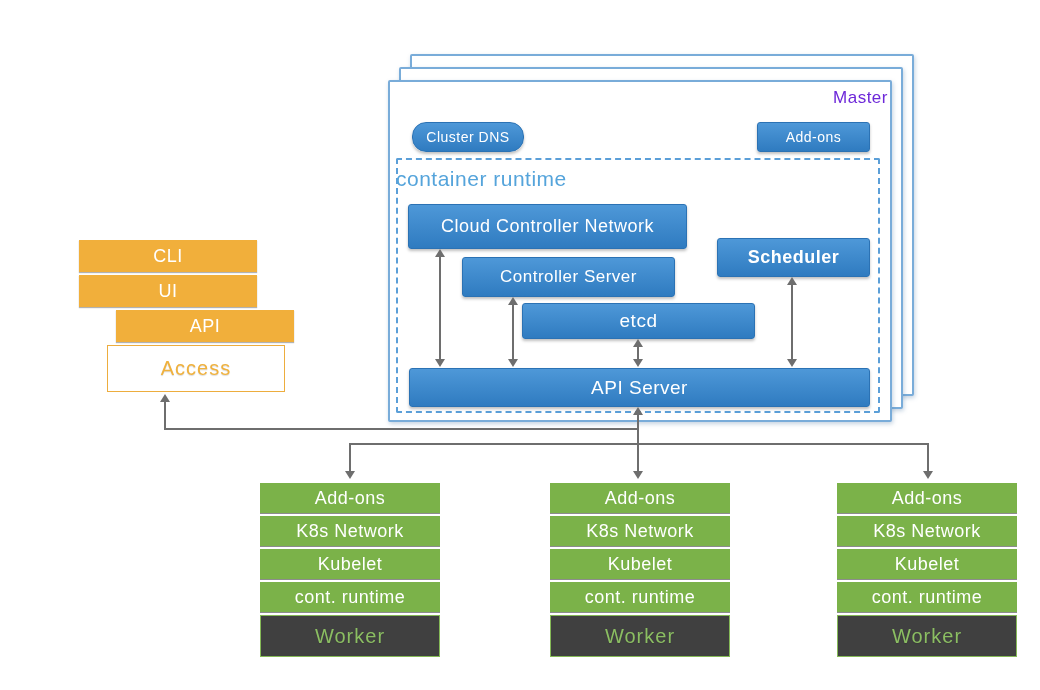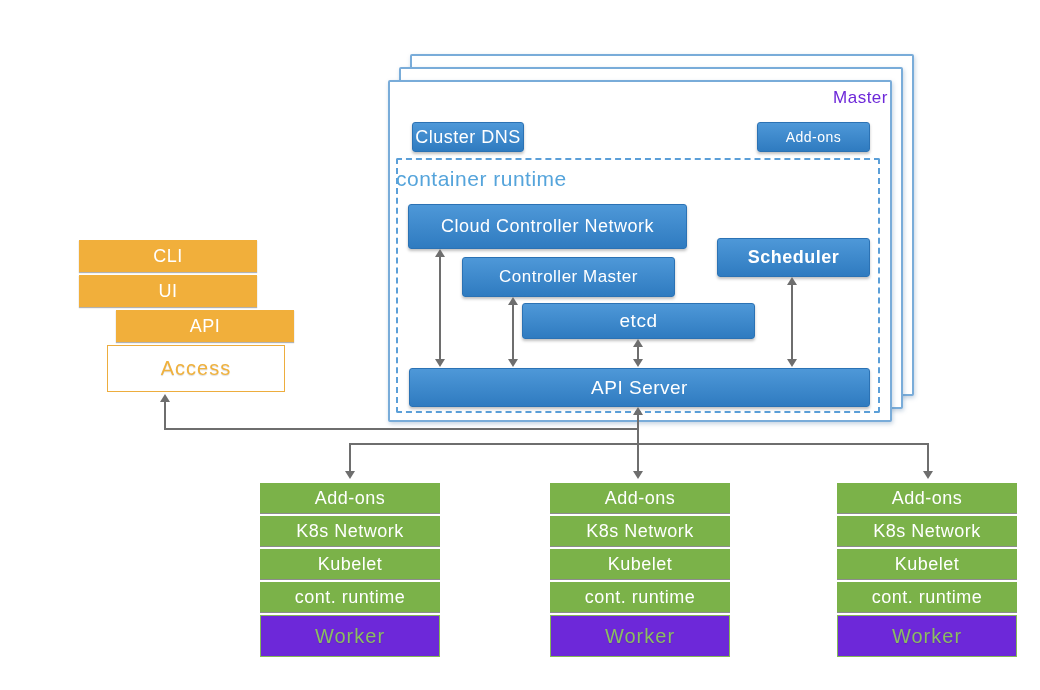--- a/index.html
+++ b/index.html
@@ -50,21 +50,21 @@
   }
 
   
   .green-row {
     position:absolute; display:flex; align-items:center; justify-content:center;
     background:#7BB249; color:#ffffff; font-size:18px; letter-spacing:0.5px;
     box-shadow:0 1px 0 #8C8C8C;
   }
   .worker-box {
     position:absolute; display:flex; align-items:center; justify-content:center;
-    background:#6d28d9; border:1px solid #85B957;
+    background:#404040; border:1px solid #85B957;
     color:#8BBE62; font-size:20px; letter-spacing:1px;
     text-shadow:0 1px 1px rgba(0,0,0,0.12);
   }
 
   
   .vline { position:absolute; width:2px; background:#6E6E6E; }
   .hline { position:absolute; height:2px; background:#6E6E6E; }
   .arr-up {
     position:absolute; width:0; height:0;
     border-left:5px solid transparent; border-right:5px solid transparent;
@@ -80,28 +80,28 @@
 <body>
 
 <div class="canvas">
 
   <div class="master-layer" style="left:410px; top:54px; width:500px; height:338px;"></div>
   <div class="master-layer" style="left:399px; top:67px; width:500px; height:338px;"></div>
   <div class="master-layer" style="left:388px; top:80px; width:500px; height:338px;"></div>
 
   <div class="master-title" style="left:388px; top:88px; width:500px;">Master</div>
 
-  <div class="bluebox" style="left:412px; top:122px; width:110px; height:28px; font-size:18px;">Cluster DNS</div>
+  <div class="bluebox" style="left:412px; top:122px; width:110px; height:28px; font-size:14px;border-radius:14px;">Cluster DNS</div>
   <div class="bluebox" style="left:757px; top:122px; width:111px; height:28px; font-size:14px;">Add-ons</div>
 
   <div class="dashed-box" style="left:396px; top:158px; width:480px; height:251px;"></div>
   <div class="runtime-title" style="left:396px; top:167px; width:484px;">container runtime</div>
 
   <div class="bluebox" style="left:408px; top:204px; width:277px; height:43px; font-size:18px;">Cloud Controller Network</div>
-  <div class="bluebox" style="left:462px; top:257px; width:211px; height:38px; font-size:17px;">Controller Master</div>
+  <div class="bluebox" style="left:462px; top:257px; width:211px; height:38px; font-size:17px;">Controller Server</div>
   <div class="bluebox" style="left:717px; top:238px; width:151px; height:37px; font-size:18px;font-weight:bold;">Scheduler</div>
   <div class="bluebox" style="left:522px; top:303px; width:231px; height:34px; font-size:19px;">etcd</div>
   <div class="bluebox" style="left:409px; top:368px; width:459px; height:37px; font-size:19px;">API Server</div>
 
   <div>
     <div class="arr-up" style="left:435px; top:249px;"></div>
     <div class="vline" style="left:439px; top:256px; height:104px;"></div>
     <div class="arr-down" style="left:435px; top:359px;"></div>
   </div>
   <div>

